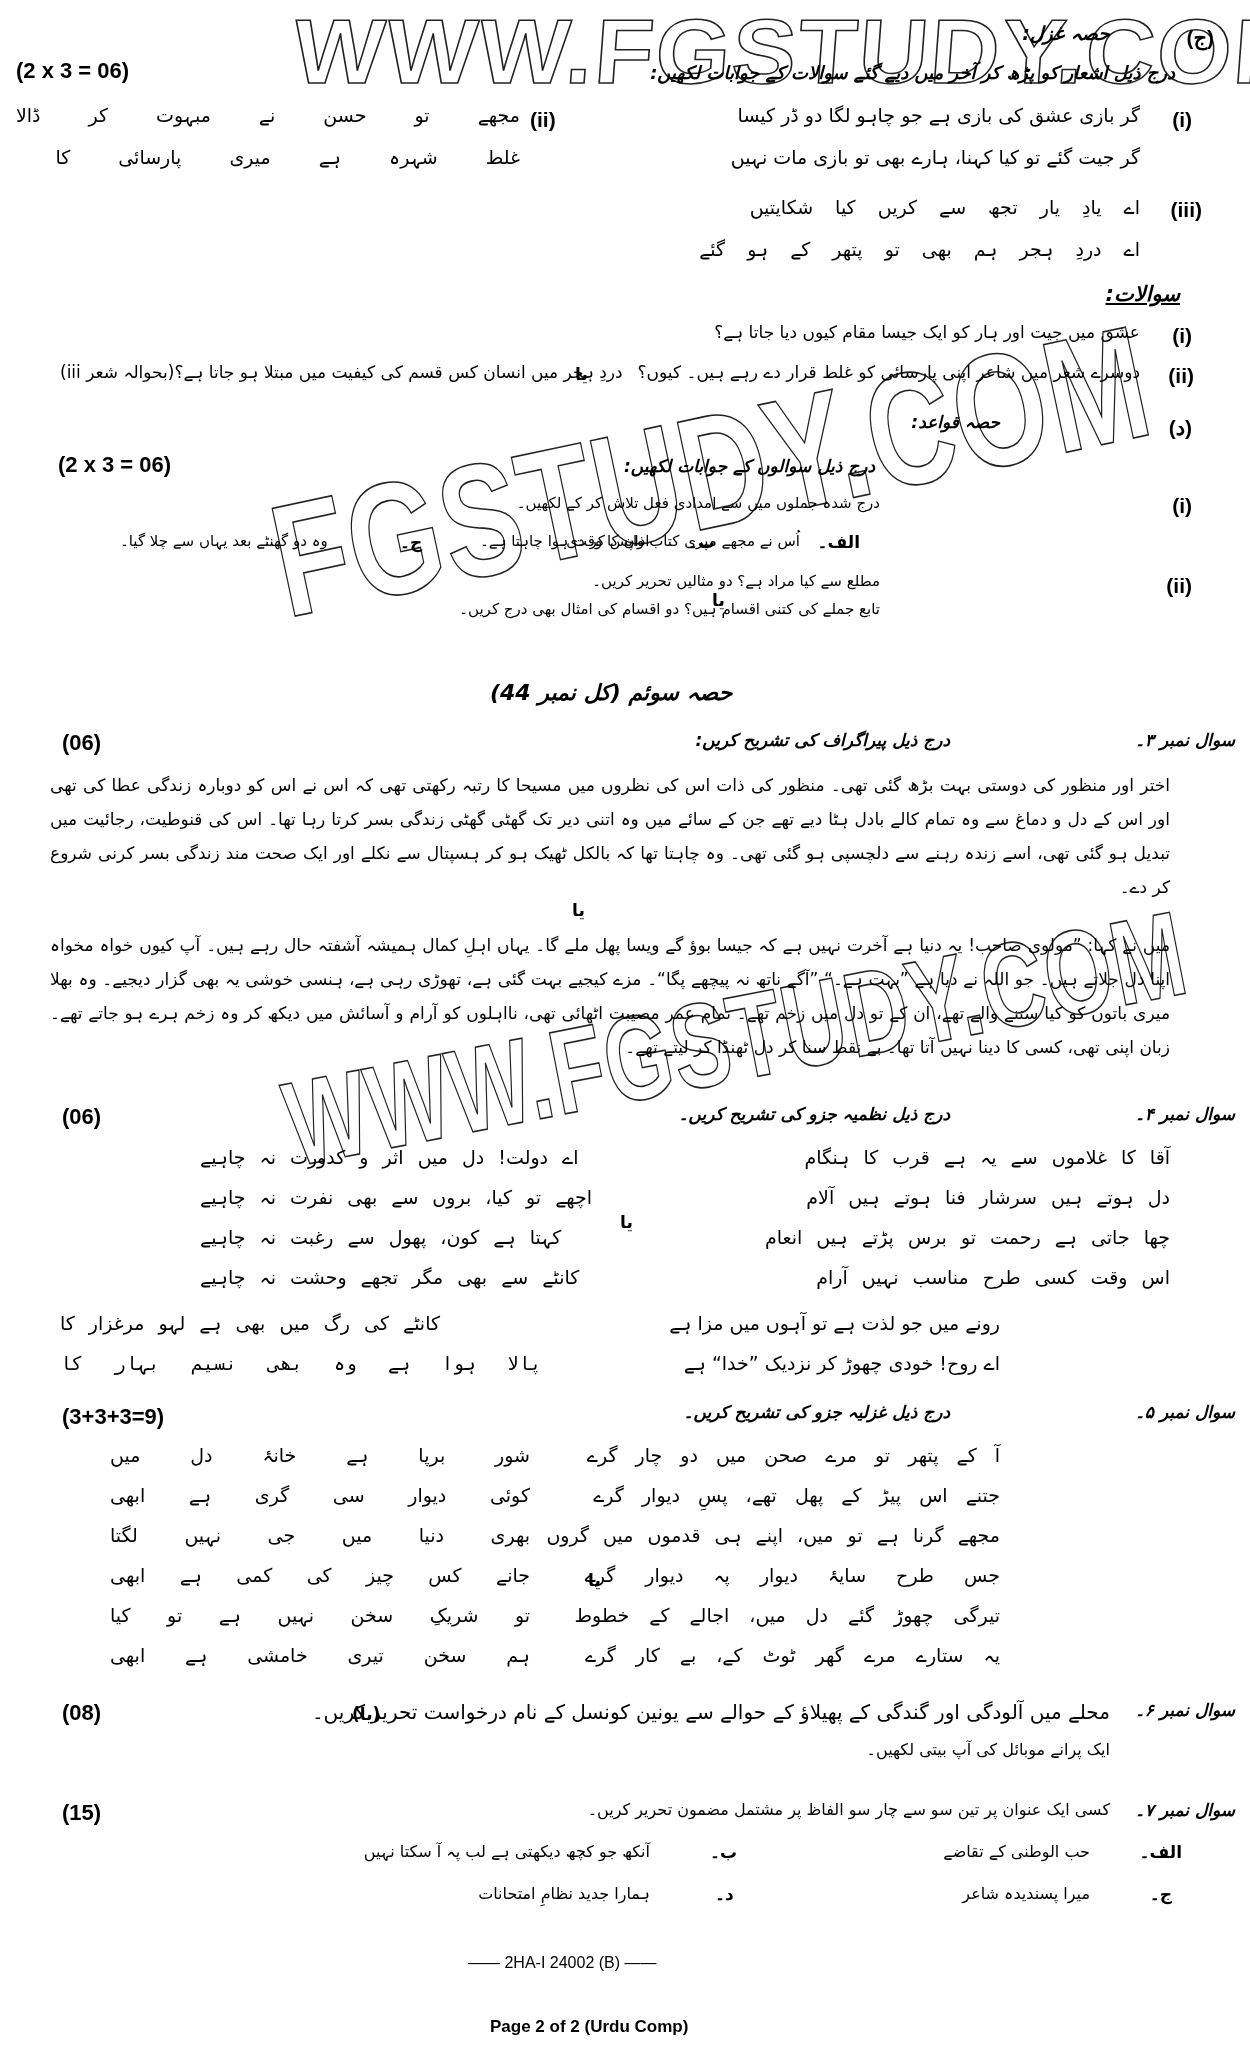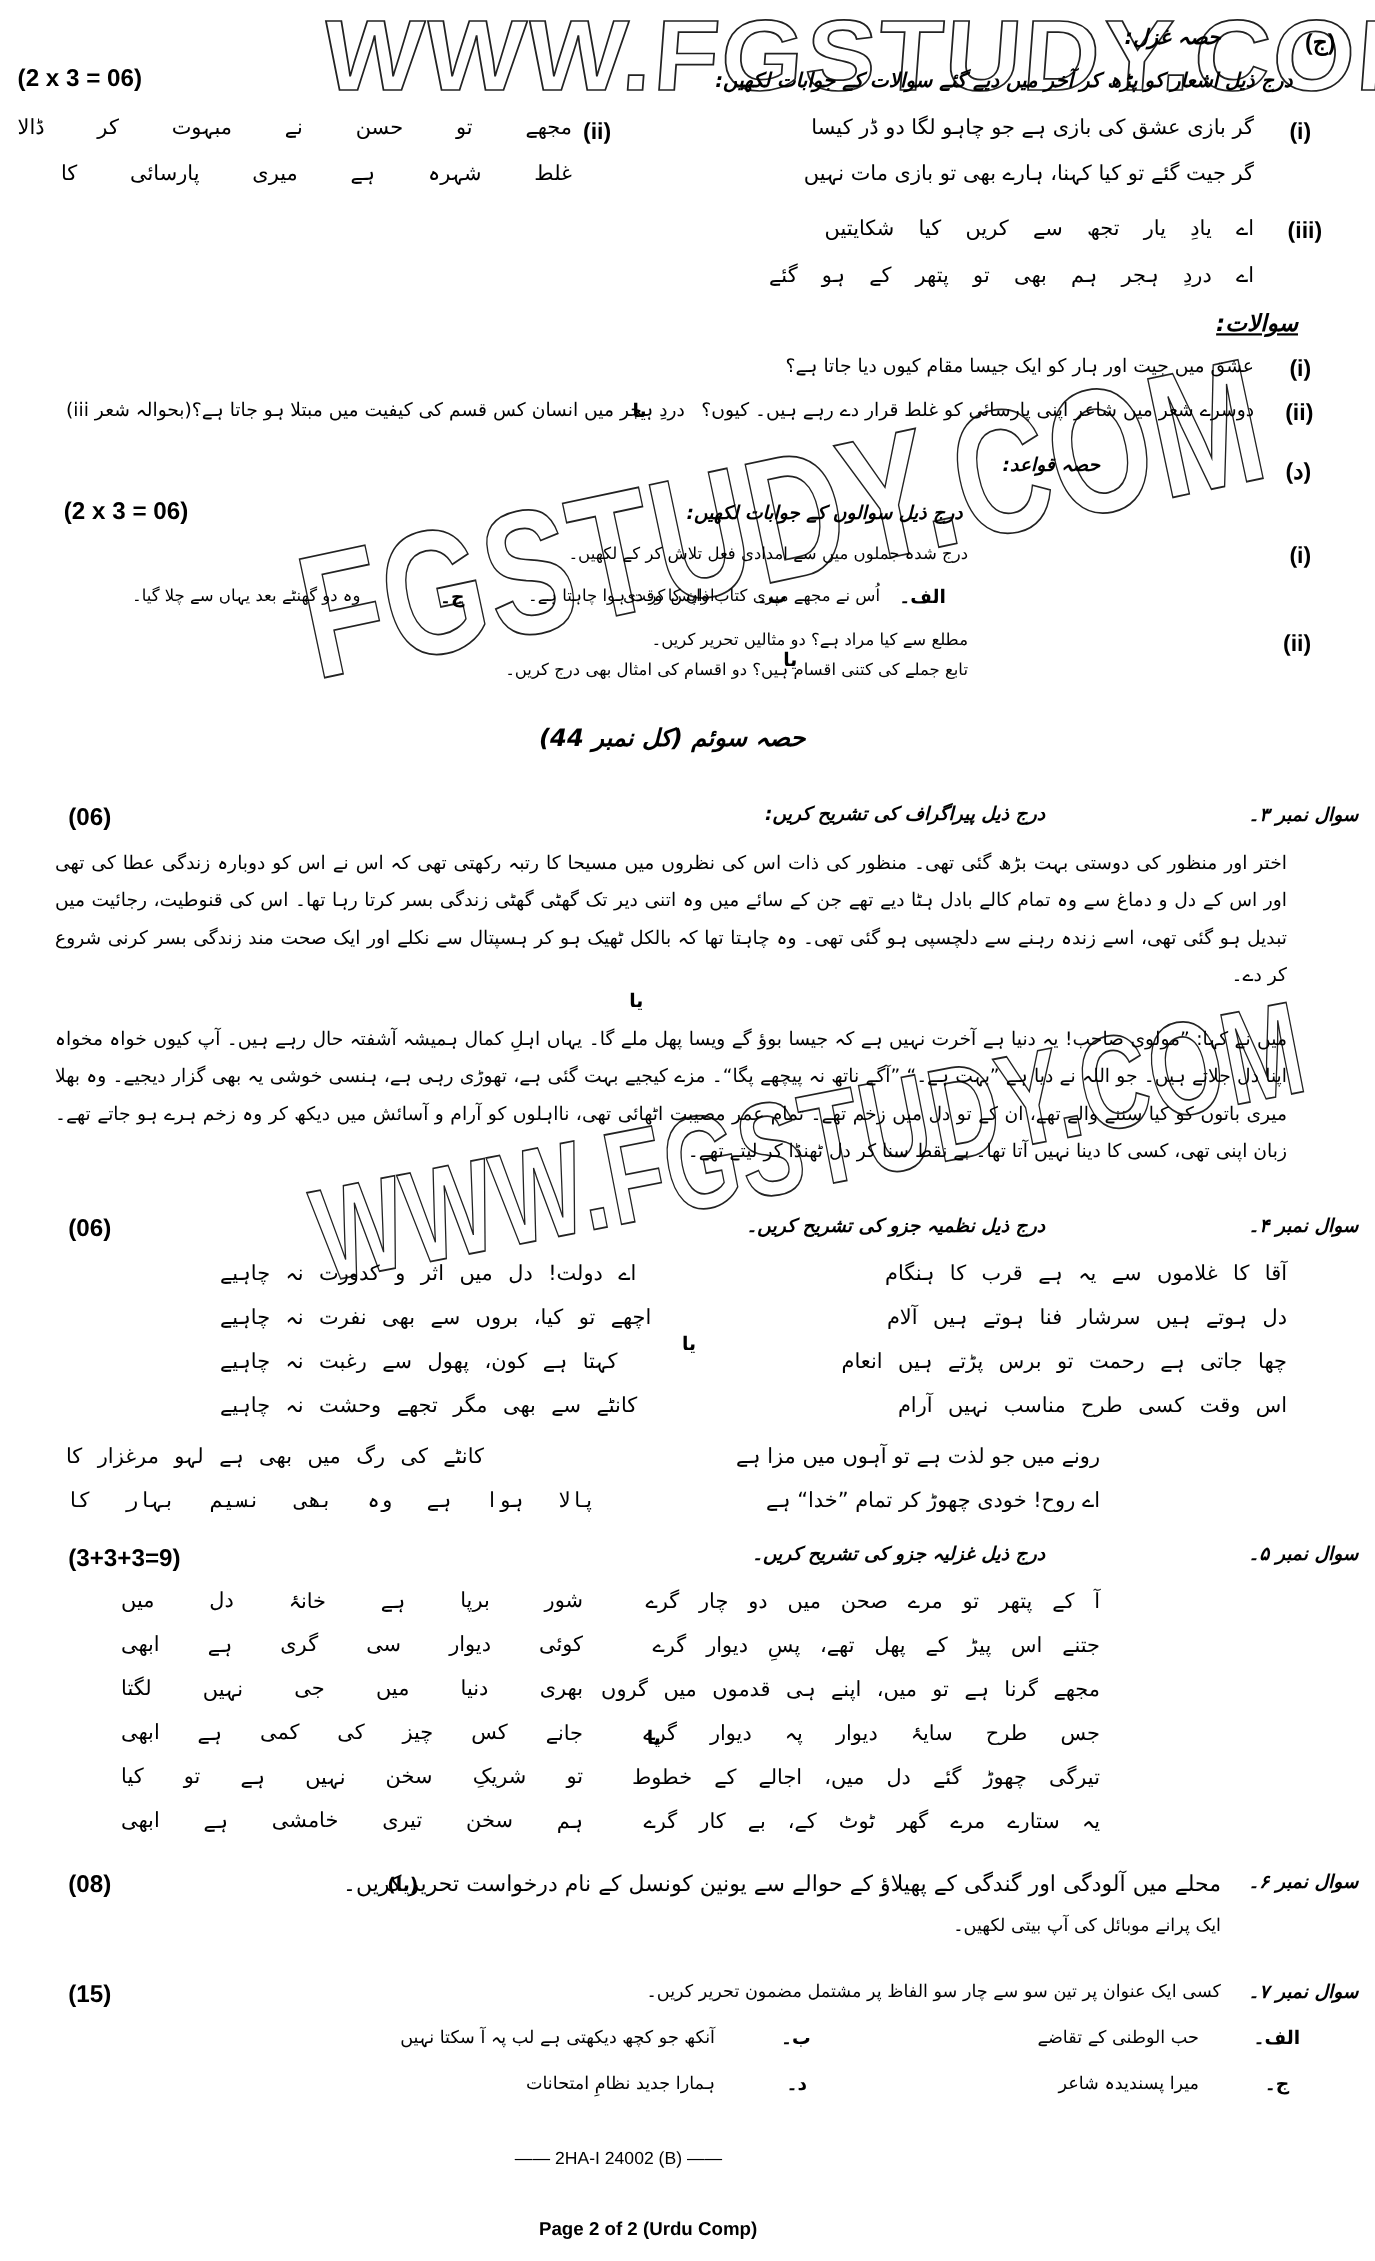--- a/index.html
+++ b/index.html
@@ -63,21 +63,21 @@
 <div class="abs ur ur-bold q" style="left:688px; top:532px;">ب۔</div>
 <div class="abs ur q" style="left:480px; top:532px; font-size:15px;">اذان کا وقت ہوا چاہتا ہے۔</div>
 <div class="abs ur ur-bold q" style="left:400px; top:532px;">ج۔</div>
 <div class="abs ur q" style="left:120px; top:532px; font-size:15px;">وہ دو گھنٹے بعد یہاں سے چلا گیا۔</div>
 
 <div class="abs lbl" style="right:58px; top:574px;">(ii)</div>
 <div class="abs ur q" style="right:370px; top:572px; font-size:15px;">مطلع سے کیا مراد ہے؟ دو مثالیں تحریر کریں۔</div>
 <div class="abs ur ur-bold q" style="left:712px; top:590px;">یا</div>
 <div class="abs ur q" style="right:370px; top:588px; font-size:15px;margin-top:12px;">تابع جملے کی کتنی اقسام ہیں؟ دو اقسام کی امثال بھی درج کریں۔</div>
 
-<div class="abs ur center-title" style="left:490px; top:658px;">حصہ سوئم (کل نمبر 44)</div>
+<div class="abs ur center-title" style="left:490px; top:680px;">حصہ سوئم (کل نمبر 44)</div>
 
 <div class="abs ur head" style="right:15px; top:730px; font-size:17px;">سوال نمبر ۳۔</div>
 <div class="abs ur head" style="right:300px; top:730px; font-size:17px;">درج ذیل پیراگراف کی تشریح کریں:</div>
 <div class="abs en marks" style="left:62px; top:730px;">(06)</div>
 <div class="abs ur para" style="right:80px; top:768px; white-space:normal;">اختر اور منظور کی دوستی بہت بڑھ گئی تھی۔ منظور کی ذات اس کی نظروں میں مسیحا کا رتبہ رکھتی تھی کہ اس نے اس کو دوبارہ زندگی عطا کی تھی اور اس کے دل و دماغ سے وہ تمام کالے بادل ہٹا دیے تھے جن کے سائے میں وہ اتنی دیر تک گھٹی گھٹی زندگی بسر کرتا رہا تھا۔ اس کی قنوطیت، رجائیت میں تبدیل ہو گئی تھی، اسے زندہ رہنے سے دلچسپی ہو گئی تھی۔ وہ چاہتا تھا کہ بالکل ٹھیک ہو کر ہسپتال سے نکلے اور ایک صحت مند زندگی بسر کرنی شروع کر دے۔</div>
 <div class="abs ur ur-bold q" style="left:572px; top:900px;">یا</div>
 <div class="abs ur para" style="right:80px; top:928px; white-space:normal;">میں نے کہا: ”مولوی صاحب! یہ دنیا ہے آخرت نہیں ہے کہ جیسا بوؤ گے ویسا پھل ملے گا۔ یہاں اہلِ کمال ہمیشہ آشفتہ حال رہے ہیں۔ آپ کیوں خواہ مخواہ اپنا دل جلاتے ہیں۔ جو اللہ نے دیا ہے ”بہت ہے۔“ ”آگے ناتھ نہ پیچھے پگا“۔ مزے کیجیے بہت گئی ہے، تھوڑی رہی ہے، ہنسی خوشی یہ بھی گزار دیجیے۔ وہ بھلا میری باتوں کو کیا سننے والے تھے، ان کے تو دل میں زخم تھے۔ تمام عمر مصیبت اٹھائی تھی، نااہلوں کو آرام و آسائش میں دیکھ کر وہ زخم ہرے ہو جاتے تھے۔ زبان اپنی تھی، کسی کا دینا نہیں آتا تھا۔ بے نقط سنا کر دل ٹھنڈا کر لیتے تھے۔</div>
 
 <div class="abs ur head" style="right:15px; top:1104px; font-size:17px;">سوال نمبر ۴۔</div>
 <div class="abs ur head" style="right:300px; top:1104px; font-size:17px;">درج ذیل نظمیہ جزو کی تشریح کریں۔</div>
@@ -87,21 +87,21 @@
 <div class="abs ur verse" style="left:200px; top:1146px; word-spacing:8px;">اے دولت! دل میں اثر و کدورت نہ چاہیے</div>
 <div class="abs ur verse" style="right:80px; top:1186px; word-spacing:8px;">دل ہوتے ہیں سرشار فنا ہوتے ہیں آلام</div>
 <div class="abs ur verse" style="left:200px; top:1186px; word-spacing:8px;">اچھے تو کیا، بروں سے بھی نفرت نہ چاہیے</div>
 <div class="abs ur verse" style="right:80px; top:1226px; word-spacing:8px;">چھا جاتی ہے رحمت تو برس پڑتے ہیں انعام</div>
 <div class="abs ur verse" style="left:200px; top:1226px; word-spacing:8px;">کہتا ہے کون، پھول سے رغبت نہ چاہیے</div>
 <div class="abs ur verse" style="right:80px; top:1266px; word-spacing:8px;">اس وقت کسی طرح مناسب نہیں آرام</div>
 <div class="abs ur verse" style="left:200px; top:1266px; word-spacing:8px;">کانٹے سے بھی مگر تجھے وحشت نہ چاہیے</div>
 <div class="abs ur ur-bold q" style="left:620px; top:1212px;">یا</div>
 <div class="abs ur verse" style="right:250px; top:1312px;">رونے میں جو لذت ہے تو آہوں میں مزا ہے</div>
 <div class="abs ur verse" style="left:60px; top:1312px; word-spacing:8px;">کانٹے کی رگ میں بھی ہے لہو مرغزار کا</div>
-<div class="abs ur verse" style="right:250px; top:1352px;">اے روح! خودی چھوڑ کر تمام ”خدا“ ہے</div>
+<div class="abs ur verse" style="right:250px; top:1352px;">اے روح! خودی چھوڑ کر نزدیک ”خدا“ ہے</div>
 <div class="abs ur verse" style="left:60px; top:1352px; word-spacing:20px;font-family:Liberation Mono, monospace;">پالا ہوا ہے وہ بھی نسیم بہار کا</div>
 
 <div class="abs ur head" style="right:15px; top:1402px; font-size:17px;">سوال نمبر ۵۔</div>
 <div class="abs ur head" style="right:300px; top:1402px; font-size:17px;">درج ذیل غزلیہ جزو کی تشریح کریں۔</div>
 <div class="abs en marks" style="left:62px; top:1404px;">(3+3+3=9)</div>
 
 <div class="abs ur verse" style="right:250px; top:1444px; word-spacing:12px;">آ کے پتھر تو مرے صحن میں دو چار گرے</div>
 <div class="abs ur verse" style="right:250px; top:1484px; word-spacing:12px;">جتنے اس پیڑ کے پھل تھے، پسِ دیوار گرے</div>
 <div class="abs ur verse" style="right:250px; top:1524px; word-spacing:8px;">مجھے گرنا ہے تو میں، اپنے ہی قدموں میں گروں</div>
 <div class="abs ur verse" style="right:250px; top:1564px; word-spacing:24px;">جس طرح سایۂ دیوار پہ دیوار گرے</div>

